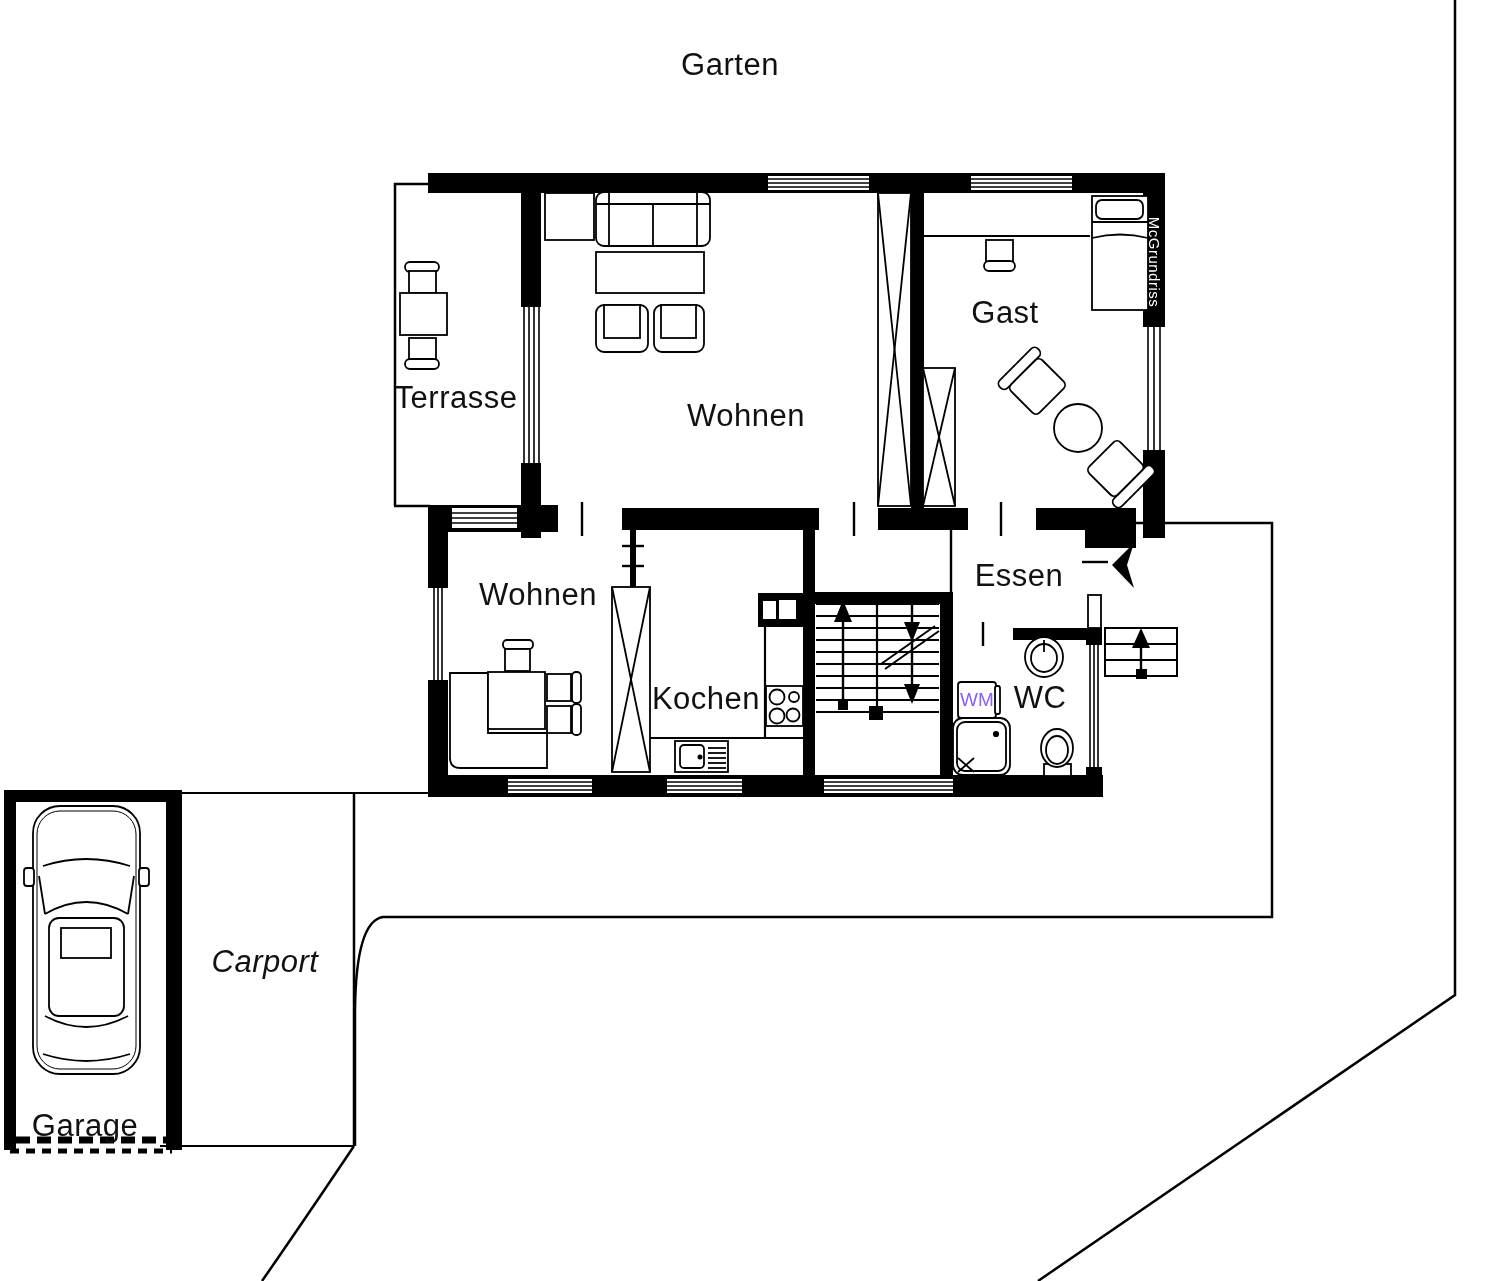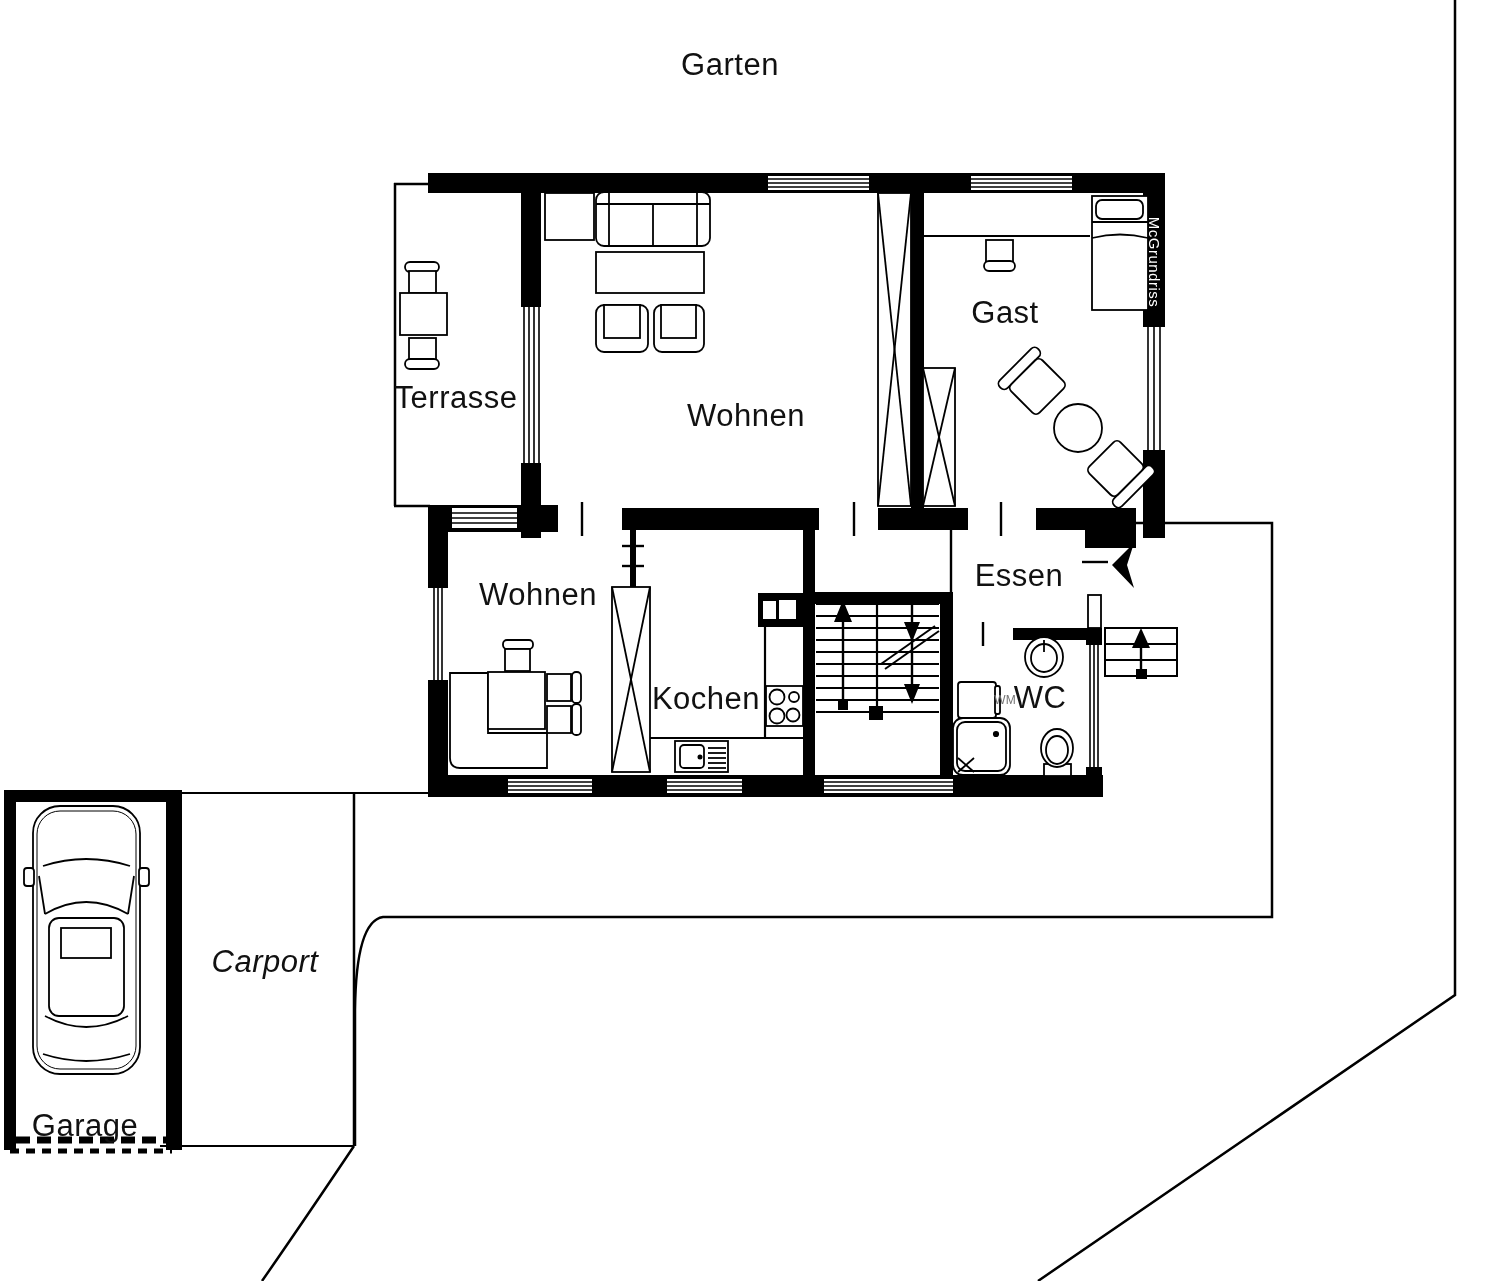--- a/index.html
+++ b/index.html
@@ -7,21 +7,21 @@
     position:relative;width:1500px;height:1281px;background:#ffffff;
     font-family:"Liberation Sans", sans-serif;overflow:hidden;padding-left:48px;
   }
   #plan-svg{position:absolute;left:0;top:0;}
   .room-label{
     position:absolute;transform:translate(-50%,-50%);
     font-size:31px;color:#111;white-space:nowrap;letter-spacing:0.5px;
   }
   .small-label{
     position:absolute;transform:translate(-50%,-50%);
-    font-size:12px;color:#737373;white-space:nowrap;margin-left:28px;
+    font-size:19px;color:#8b5cf6;white-space:nowrap;
   }
   .watermark{
     position:absolute;transform:translate(-50%,-50%) rotate(90deg);
     font-size:15px;color:#ffffff;white-space:nowrap;letter-spacing:0.5px;
   }
 </style>
 </head>
 <body>
 
 <div id="stage">

